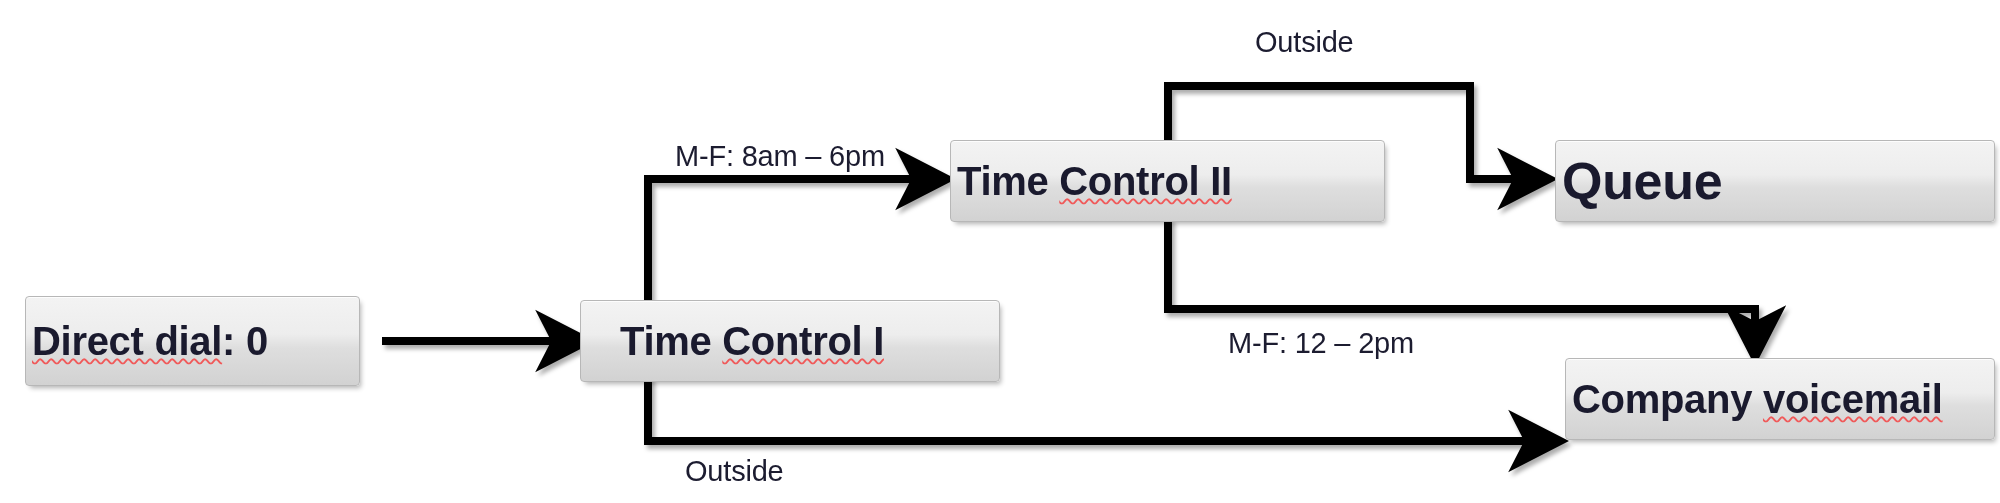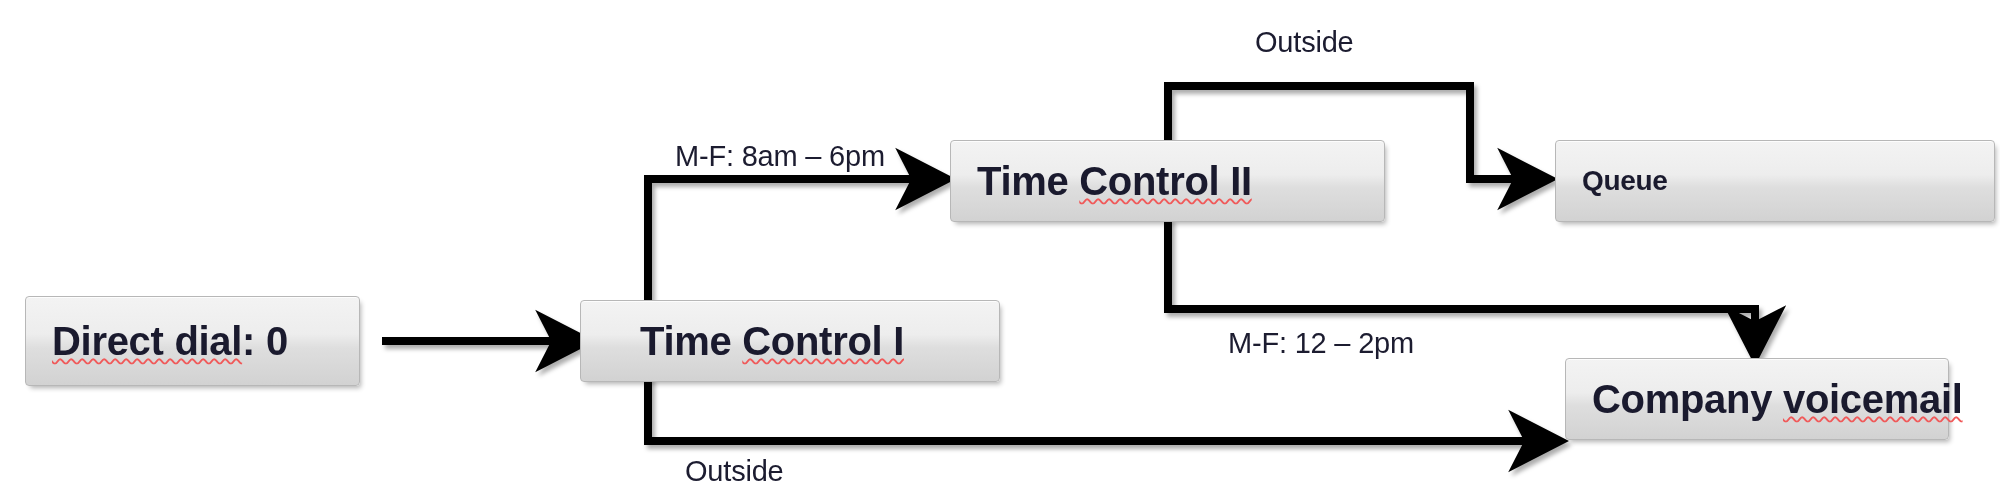--- a/index.html
+++ b/index.html
@@ -17,21 +17,21 @@
     background:linear-gradient(180deg,#f3f3f3 0%,#ededed 42%,#dedede 58%,#d2d2d2 100%);
     box-shadow:3px 4px 5px -2px rgba(0,0,0,0.30), inset 0 1px 0 #fdfdfd;
     display:flex;align-items:center;
     z-index:3;
   }
   .node .label{
     font-family:"Liberation Sans",sans-serif;
     font-weight:600;
     color:#1a1a2e;
     white-space:nowrap;
-    padding-left:26px;
+    padding-left:6px;
     letter-spacing:-0.3px;
   }
   
   .sp{
     position:relative;
     text-decoration:underline wavy #f05a5a;
     text-decoration-thickness:2px;
     text-underline-offset:3px;
   }
 
@@ -84,26 +84,26 @@
     </span>
   </div>
 
   <div class="node" style="left:950px;top:140px;width:435px;height:82px;">
     <span class="label" style="font-size:40px;">
       <span>Time </span><span class="sp">Control II</span>
     </span>
   </div>
 
   <div class="node" style="left:1555px;top:140px;width:440px;height:82px;">
-    <span class="label" style="font-size:28px;">
+    <span class="label" style="font-size:52px;">
       <span>Queue</span>
     </span>
   </div>
 
-  <div class="node" style="left:1565px;top:358px;width:384px;height:82px;">
+  <div class="node" style="left:1565px;top:358px;width:430px;height:82px;">
     <span class="label" style="font-size:40px;">
       <span>Company </span><span class="sp">voicemail</span>
     </span>
   </div>
 
   <div class="edge-label" style="left:655px;top:140px;font-size:29px;margin-left:20px;">M-F:  8am – 6pm</div>
 
   <div class="edge-label" style="left:1255px;top:26px;font-size:29px;">Outside</div>
 
   <div class="edge-label" style="left:1228px;top:327px;font-size:29px;">M-F: 12 – 2pm</div>

